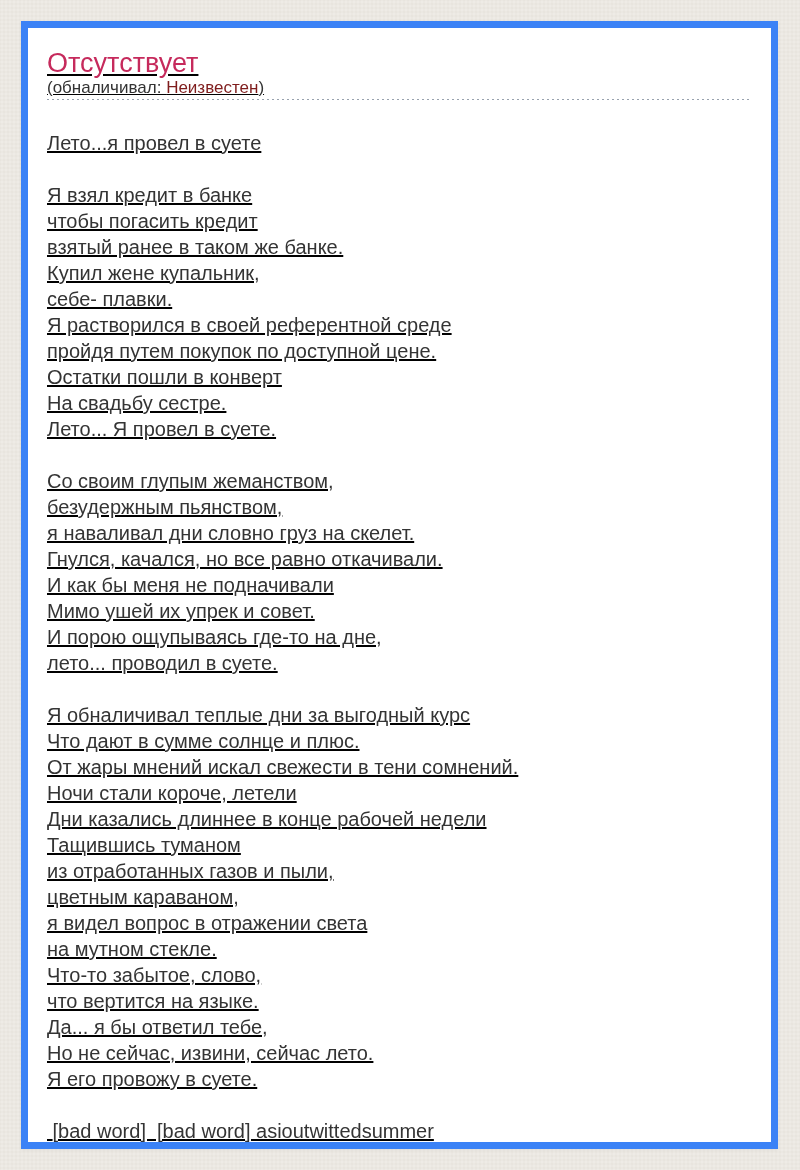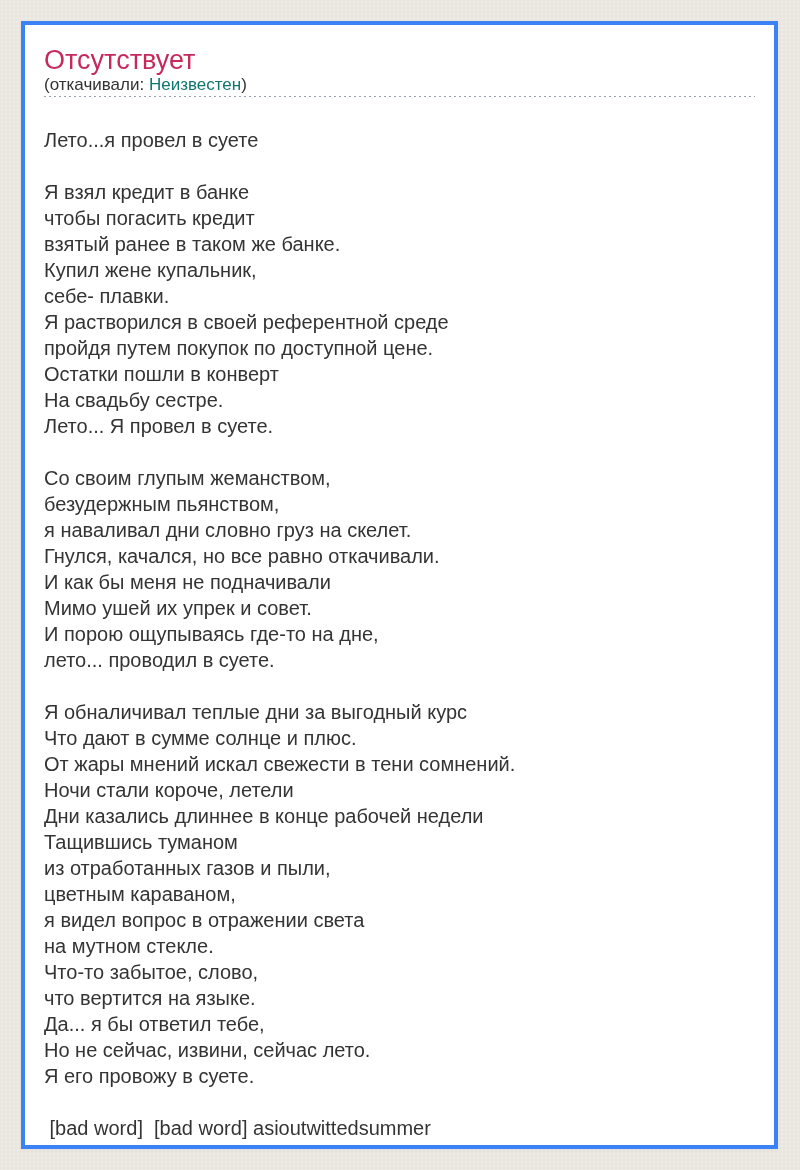--- a/index.html
+++ b/index.html
@@ -20,39 +20,40 @@
     overflow: hidden;
   }
   .card {
     position: absolute;
     left: 21px;
     top: 21px;
     width: 757px;
     height: 1128px;
     box-sizing: border-box;
     background: #ffffff;
-    border: 4px solid #3b82f6;
+    border: 7px solid #3b82f6;
     box-shadow: 0 1px 3px rgba(0,0,0,0.06);
     padding: 20px 19px 30px 19px;
+    text-decoration: underline;
   }
   .song-title {
     margin: 0;
     font-size: 27px;
     line-height: 30px;
     font-weight: normal;
     color: #c62a5c;
   }
   .artist-line {
     font-size: 17px;
     line-height: 20px;
     color: #333333;
     white-space: pre;
   }
   .artist-link {
-    color: #0f766e;
+    color: #7f1d1d;
     text-decoration: none;
     cursor: pointer;
   }
   .separator {
     height: 1px;
     margin-top: 1px;
     background-image: repeating-linear-gradient(to right, #98a2ae 0 2px, transparent 2px 5px);
   }
   .lyrics {
     margin-top: 30px;
@@ -60,21 +61,21 @@
     line-height: 26px;
     color: #343434;
     white-space: pre-wrap;
   }
 </style>
 </head>
 <body>
 
 <div class="card">
   <h1 class="song-title">Отсутствует</h1>
-  <div class="artist-line"><span>(откачивали: </span><a class="artist-link">Неизвестен</a><span>)</span></div>
+  <div class="artist-line"><span>(обналичивал: </span><a class="artist-link">Неизвестен</a><span>)</span></div>
   <div class="separator"></div>
   <div class="lyrics">Лето...я провел в суете
 
 Я взял кредит в банке
 чтобы погасить кредит
 взятый ранее в таком же банке.
 Купил жене купальник,
 себе- плавки.
 Я растворился в своей референтной среде
 пройдя путем покупок по доступной цене.

